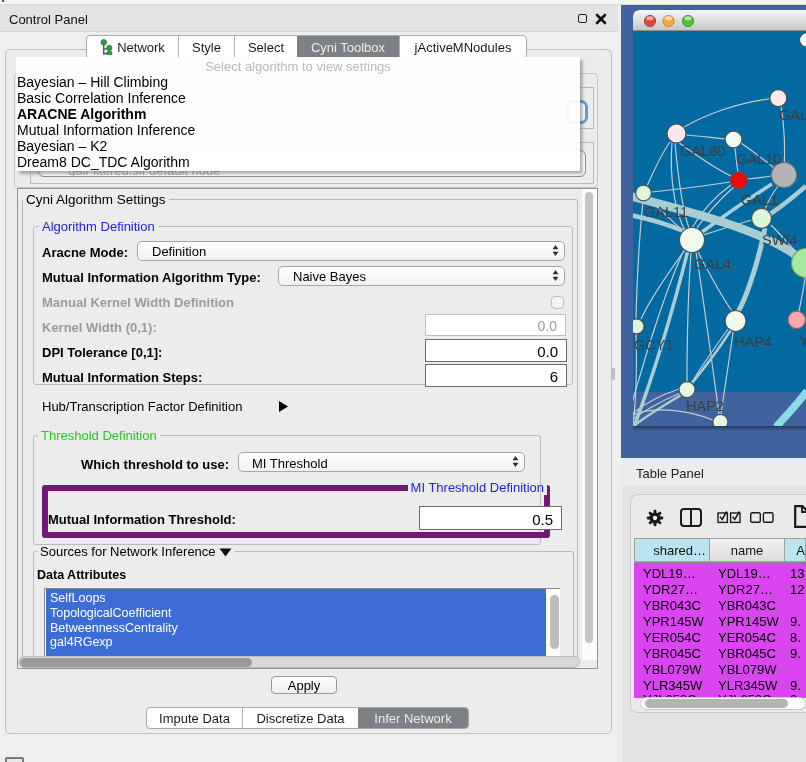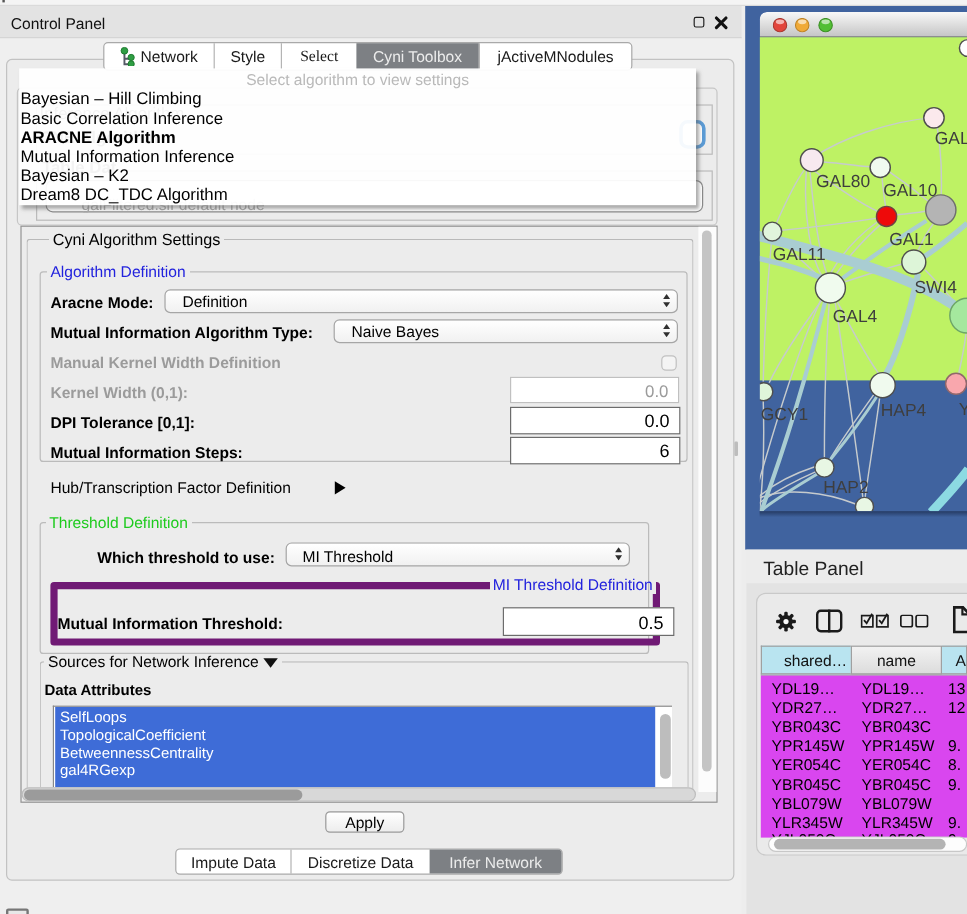--- a/index.html
+++ b/index.html
@@ -29,21 +29,21 @@
   <div style="flex:0 0 92px;display:flex;align-items:center;justify-content:center;border-right:1px solid #b4b4b4;">
     <svg width="13" height="16" viewBox="0 0 13 16" style="margin-right:4px;">
         <path d="M3.7 5 L3.7 14.6 L8.6 14.6 M3.7 10 L8.6 10" fill="none" stroke="#555a66" stroke-width="1.6"></path>
         <circle cx="3.7" cy="3.3" r="2.8" fill="#2f9e44" stroke="#1e7a30" stroke-width="0.8"></circle>
         <circle cx="9.3" cy="8.9" r="2.6" fill="#2f9e44" stroke="#1e7a30" stroke-width="0.8"></circle>
         <circle cx="9.3" cy="14.3" r="2.6" fill="#2f9e44" stroke="#1e7a30" stroke-width="0.8"></circle>
       </svg>
     Network
   </div>
   <div style="flex:0 0 56px;display:flex;align-items:center;justify-content:center;border-right:1px solid #b4b4b4;">Style</div>
-  <div style="flex:0 0 62px;display:flex;align-items:center;justify-content:center;font-family:Liberation Serif, serif;">Select</div>
+  <div style="flex:0 0 62px;display:flex;align-items:center;justify-content:center;">Select</div>
   <div style="flex:0 0 102px;display:flex;align-items:center;justify-content:center;background:#7d8084;color:#ececec;">Cyni Toolbox</div>
   <div style="flex:1;display:flex;align-items:center;justify-content:center;border-left:1px solid #b4b4b4;">jActiveMNodules</div>
 </div>
 
 <div class="abs" style="left:14px;top:73px;width:584px;height:115px;border:1px solid #c6c6c6;border-radius:4px;background:#ececec;"></div>
 <div class="abs" style="left:30px;top:87px;width:564px;height:42px;border:1px solid #bbb;background:#ececec;"></div>
 <div class="abs" style="left:30px;top:142px;width:564px;height:42px;border:1px solid #bbb;background:#ececec;"></div>
 <div class="abs" style="left:566px;top:100px;width:22px;height:24px;border:3px solid #5b9bd5;border-radius:7px;background:#fff;"></div>
 <div class="abs" style="left:38px;top:150px;width:548px;height:27px;border:1px solid #8a8a8a;border-radius:6px;background:#fff;"></div>
 
@@ -58,21 +58,21 @@
   <div>Basic Correlation Inference</div>
   <div style="font-weight:bold;">ARACNE Algorithm</div>
   <div>Mutual Information Inference</div>
   <div>Bayesian – K2</div>
   <div>Dream8 DC_TDC Algorithm</div>
 </div>
 
 <div class="abs" style="left:17px;top:188px;width:581px;height:481px;border:1px solid #939393;background:#ececec;"></div>
 
 <fieldset class="abs" style="left:22px;top:192px;width:556px;height:470px;border:1px solid #b9b9b9;border-radius:3px;border-bottom:none;">
-<legend style="margin-left:18px;padding:0 3px;font-size:13.5px;color:#000;">Cyni Algorithm Settings</legend>
+<legend style="margin-left:0;padding:0 3px;font-size:13.5px;color:#000;">Cyni Algorithm Settings</legend>
 </fieldset>
 
 <fieldset class="abs" style="left:33px;top:219px;width:540px;height:166px;border:1px solid #bbb;border-radius:3px;">
 <legend style="margin-left:5px;padding:0 3px;font-size:13px;color:#2222dd;">Algorithm Definition</legend>
 </fieldset>
 
 <div class="abs" style="left:42px;top:245px;font-size:13px;font-weight:bold;color:#000;">Aracne Mode:</div>
 <div class="abs combo" style="left:137px;top:241px;width:428px;height:20px;background:linear-gradient(#ffffff,#f1f1f1);border:1px solid #a6a6a6;border-radius:5px;"></div>
 <div class="abs" style="left:152px;top:244px;font-size:13px;">Definition</div>
 <svg class="abs" style="left:551px;top:245px;" width="9" height="11" viewBox="0 0 9 11">
@@ -166,21 +166,21 @@
 
   <svg style="position:absolute;left:11px;top:5px;" width="62" height="12" viewBox="0 0 62 12">
     <circle cx="6" cy="6" r="5.6" fill="#e2453c" stroke="#a83830" stroke-width="0.9"></circle>
     <ellipse cx="6" cy="3.2" rx="3.5" ry="2" fill="#fff" opacity="0.6"></ellipse>
     <circle cx="24.5" cy="6" r="5.6" fill="#f0aa38" stroke="#bd8326" stroke-width="0.9"></circle>
     <ellipse cx="24.5" cy="3.2" rx="3.5" ry="2" fill="#fff" opacity="0.6"></ellipse>
     <circle cx="44" cy="6" r="5.6" fill="#52bf35" stroke="#3d8f26" stroke-width="0.9"></circle>
     <ellipse cx="44" cy="3.2" rx="3.5" ry="2" fill="#fff" opacity="0.6"></ellipse>
   </svg>
 
-  <div style="position:absolute;left:0;top:21px;width:173px;height:286px;background:#bef264;">
+  <div style="position:absolute;left:0;top:21px;width:173px;height:361px;background:#0369a1;">
   <svg width="173" height="395" viewBox="633 31 173 395" style="position:absolute;left:0;top:0;">
 
     <g fill="none" stroke="#c6cbcd" stroke-width="1.2">
       <path d="M778,98 C740,101 700,116 678,131"></path>
       <path d="M781,106 C785,130 785,155 784,172"></path>
       <path d="M678,142 C700,158 718,170 731,176"></path>
       <path d="M686,135 C700,136 714,138 725,139"></path>
       <path d="M675,143 C678,175 683,212 689,228"></path>
       <path d="M672,142 C669,180 676,215 685,230"></path>
       <path d="M741,143 C754,152 768,163 774,168"></path>
@@ -252,21 +252,21 @@
       <text x="634" y="350">GCY1</text>
       <text x="734" y="347">HAP4</text>
       <text x="799" y="346">Y</text>
       <text x="686" y="411">HAP2</text>
     </g>
   </svg>
   </div>
 </div>
 
 <div class="abs" style="left:622px;top:458px;width:184px;height:28px;background:#ececec;"></div>
-<div class="abs" style="left:636px;top:466px;font-size:16px;color:#222;">Table Panel</div>
+<div class="abs" style="left:636px;top:466px;font-size:13px;color:#222;">Table Panel</div>
 <div class="abs" style="left:622px;top:486px;width:184px;height:276px;background:#e3e3e3;"></div>
 
 <div class="abs" style="left:630px;top:494px;width:185px;height:219px;background:#eaeaea;border:1px solid #c9c9c9;border-radius:8px;"></div>
 
 <svg class="abs" style="left:646px;top:509px;" width="18" height="18" viewBox="0 0 20 20">
   <g fill="#1a1a1a">
     <circle cx="10" cy="10" r="6.2"></circle>
     <g>
       <rect x="8.4" y="0.8" width="3.2" height="5" rx="1.2"></rect>
       <rect x="8.4" y="14.2" width="3.2" height="5" rx="1.2"></rect>

